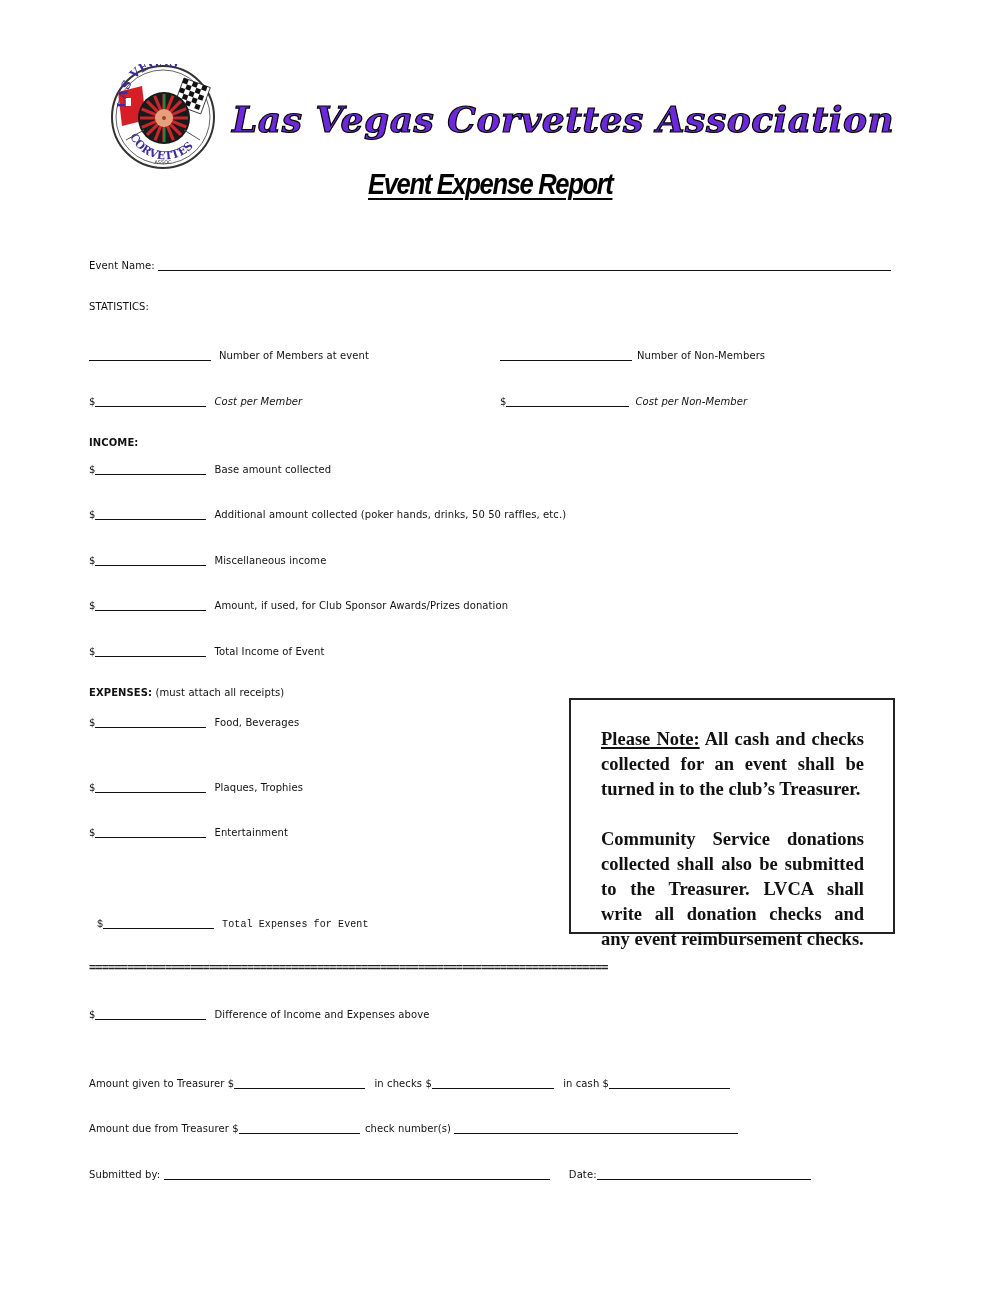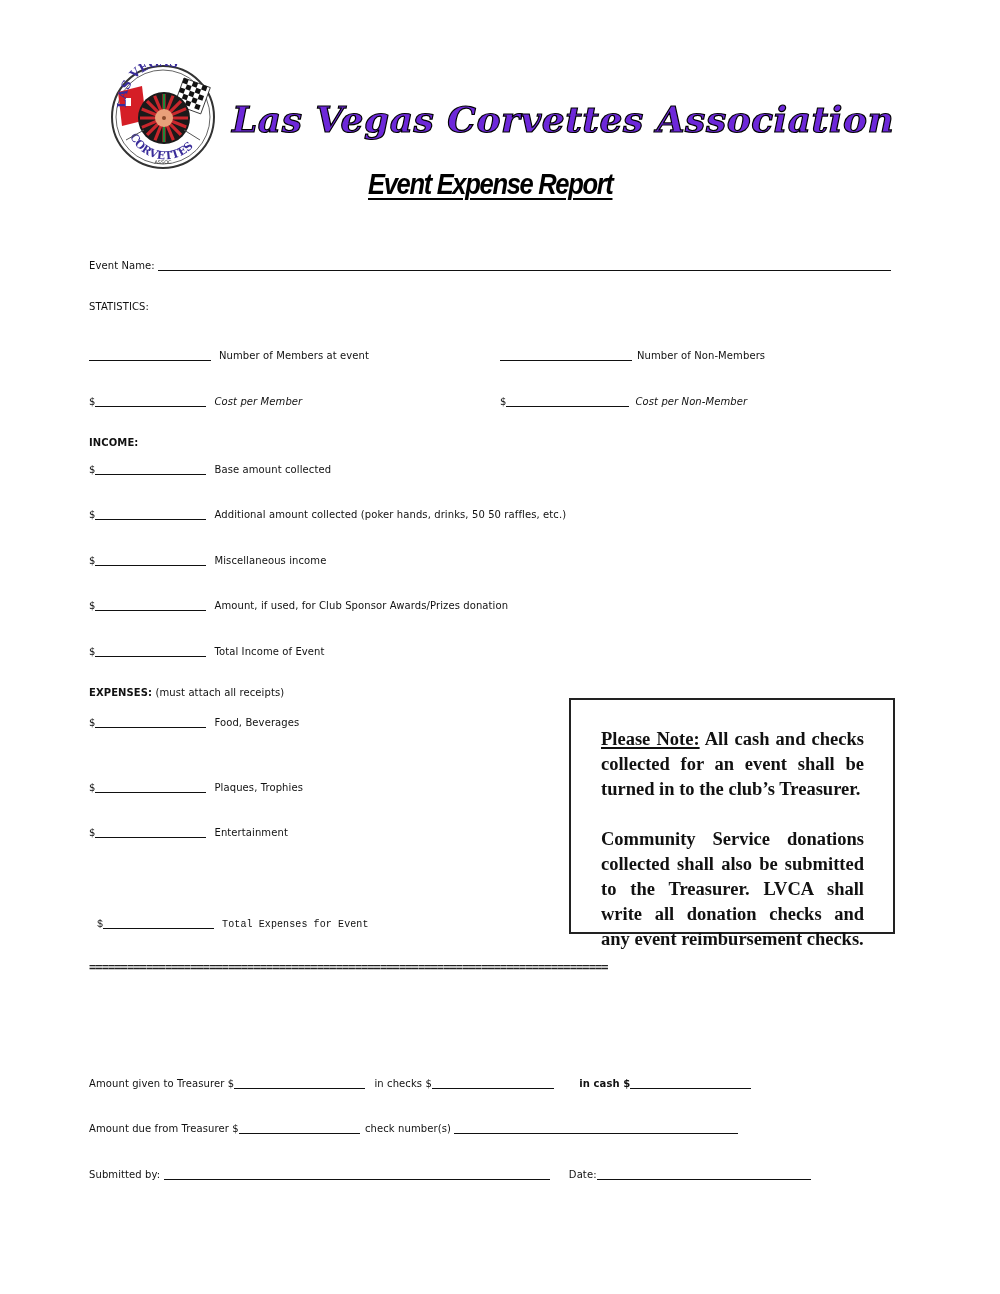--- a/index.html
+++ b/index.html
@@ -144,25 +144,28 @@
     <span>$</span><span class="blank" style="width:111px;"></span><span class="label">Total Expenses for Event</span>
   </div>
 
   <div id="note-box">
     <p><span class="note-lead">Please Note:</span> <span>All cash and checks collected for an event shall be turned in to the club’s Treasurer.</span></p>
     <p>Community Service donations collected shall also be submitted to the Treasurer.  LVCA shall write all donation checks and any event reimbursement checks.</p>
   </div>
 
   <div id="separator">==================================================================================</div>
 
+  <div class="abs comic" style="left:89px; top:1005px;">
+    <span>$</span><span class="blank" style="width:111px;"></span><span class="label">Difference of Income and Expenses above</span>
+  </div>
 
   <div class="abs comic" style="left:89px; top:1074px;">
     <span>Amount given to Treasurer $</span><span class="blank" style="width:131px;"></span>
     <span style="margin-left:6px;">in checks $</span><span class="blank" style="width:122px;"></span>
-    <span style="margin-left:22px;font-weight:bold;">in cash $</span><span class="blank" style="width:121px;"></span>
+    <span style="margin-left:6px;">in cash $</span><span class="blank" style="width:121px;"></span>
   </div>
 
   <div class="abs comic" style="left:89px; top:1119px;">
     <span>Amount due from Treasurer $</span><span class="blank" style="width:121px;"></span>
     <span style="margin-left:2px;">check number(s)</span>
     <span class="blank" style="width:284px;"></span>
   </div>
 
   <div class="abs comic" style="left:89px; top:1165px;">
     <span>Submitted by:</span>

